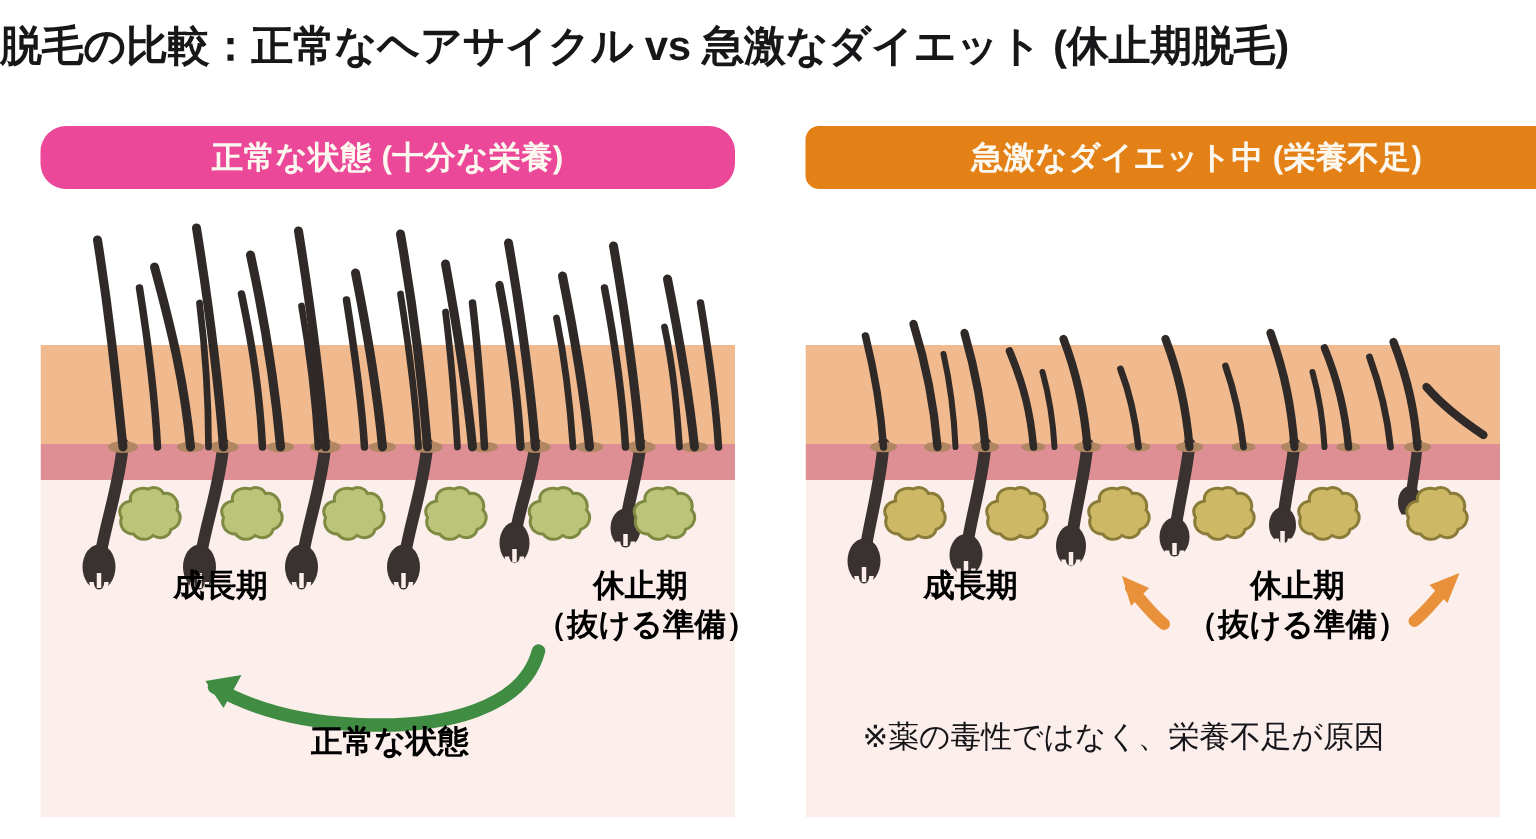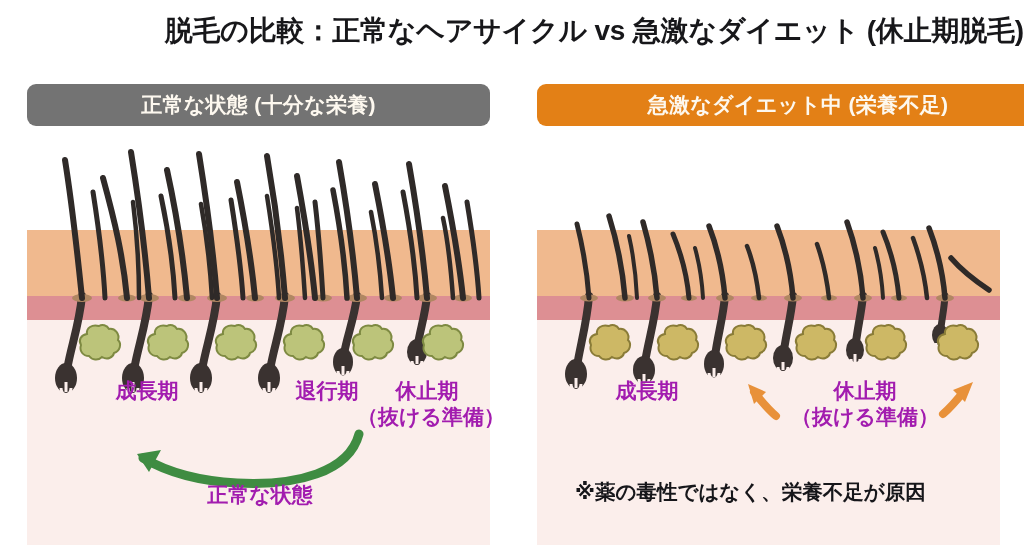--- a/index.html
+++ b/index.html
@@ -8,41 +8,41 @@
     background: #ffffff;
     font-family: "Liberation Sans", "DejaVu Sans", sans-serif;
     overflow: hidden;
   }
   #root { position: relative; width: 1024px; height: 559px; background:#fff; }
 
   
   .title {
     position: absolute;
     top: 12px; left: 0; width: 1024px;
-    text-align: right;
+    text-align: left;
     font-size: 28px;
     font-weight: 700;
     color: #17171a;
     letter-spacing: -0.2px;
     white-space: nowrap;
   }
 
   
   .banner {
     position: absolute;
     height: 42px;
     border-radius: 9px;
     display: flex; align-items: center; justify-content: center;
     color: #fdf8ef;
     font-size: 21px;
     font-weight: 700;
     letter-spacing: 0.3px;
     white-space: nowrap;
   }
-  .banner-left  { left: 27px;  top: 84px; width: 463px; background: #737373; }
+  .banner-left  { left: 27px;  top: 84px; width: 463px; background: #ec4899; border-radius: 17px; }
   .banner-right { left: 537px; top: 84px; width: 522px; background: #e38016; }
 
   
   .panel {
     position: absolute;
     top: 230px;
     width: 463px;
     height: 315px;
     overflow: visible;
   }
@@ -54,30 +54,30 @@
   .layer-dermis    { position:absolute; left:0; top:66px; width:463px; height:24px;  background:#dd8f93; }
   .layer-hypo      { position:absolute; left:0; top:90px; width:463px; height:225px; background:#fbeeeb; }
 
   .hairlayer { position:absolute; left:0; top:-100px; width:463px; height:415px; overflow:visible; pointer-events:none; }
 
   
   .lbl {
     position: absolute;
     font-size: 21px;
     font-weight: 700;
-    color: #a21caf;
+    color: #000000;
     white-space: nowrap;
     line-height: 1.22;
     text-align: center;
   }
 
   .note {
     position: absolute;
     font-size: 20.5px;
-    font-weight: 700;
+    font-weight: 400;
     color: #16161a;
     white-space: nowrap;
     line-height: 1.32;
   }
 
   .arrowsvg { position:absolute; overflow:visible; pointer-events:none; }
 </style>
 </head>
 <body>
 
@@ -190,23 +190,20 @@
         <path d="M426,168 C424,140 422,116 416,88" stroke-width="4.5"></path>
         <path d="M436,168 C432,130 426,96  418,56" stroke-width="6"></path>
         <path d="M452,168 C450,136 446,108 440,72" stroke-width="5"></path>
       </g>
     </svg>
 
     <div class="lbl" style="left: 55px; top: 148px; width: 130px;">
       <span>成長期</span><br>
     </div>
 
-    <div class="lbl" style="left: 250px; top: 148px; width: 100px;">
-      <span>退行期</span>
-    </div>
 
     <div class="lbl" style="left: 330px; top: 148px; width: 140px;">
       <span>休止期</span><br>
       <span>（抜ける準備）</span>
     </div>
 
     <svg class="arrowsvg" style="left: 60px; top: 198px;" width="300" height="60" viewBox="0 0 300 60">
       <path d="M272,6 C262,44 210,58 150,55 C110,53 80,44 56,30" stroke="#3f8c42" stroke-width="9" fill="none" stroke-linecap="round"></path>
       <path d="M50,26 L74,22 L62,44 Z" fill="#3f8c42"></path>
     </svg>

